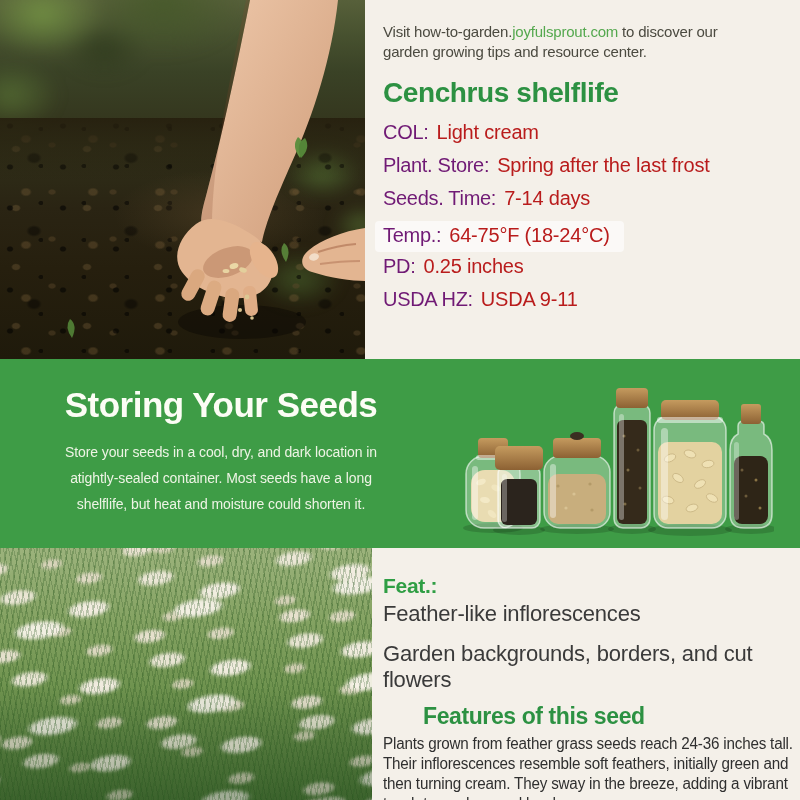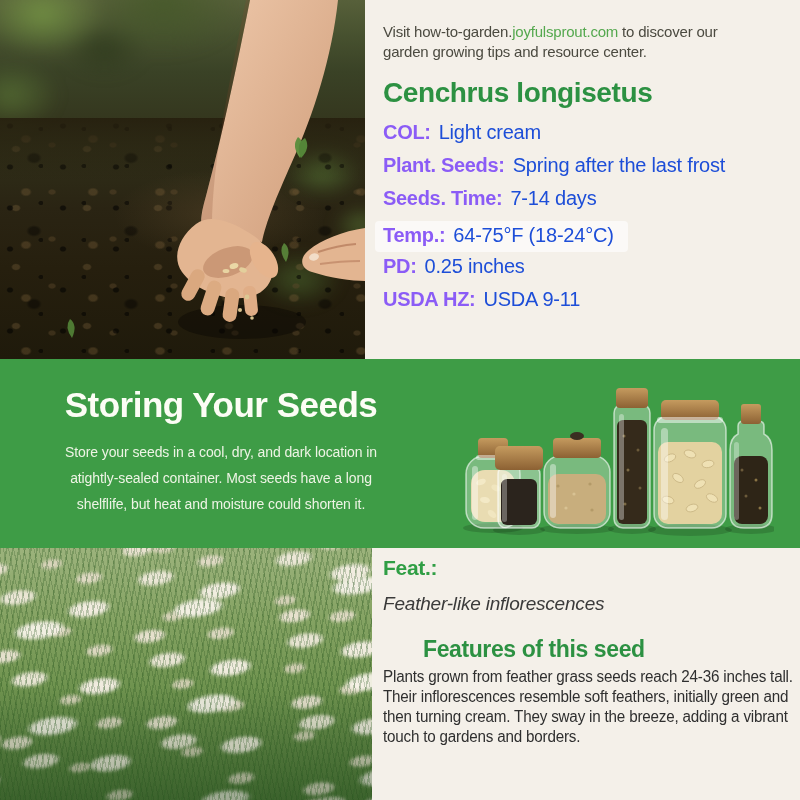--- a/index.html
+++ b/index.html
@@ -47,22 +47,22 @@
   .photo-planting svg.arm-art{ position:absolute; inset:0; }
 
   
   .info-panel{ position:absolute; left:365px; top:0; width:435px; height:359px;
     padding:22px 16px 12px 18px; }
   .intro{ font-size:15px; line-height:20px; color:#4b4a40; max-width:378px; letter-spacing:-.2px;}
   .intro .link{ color:#54a84e; }
   .species-title{ margin-top:15px; font-size:28px; font-weight:bold; color:#2c9142; letter-spacing:-.4px;}
   ul.specs{ list-style:none; margin-top:13px; }
   ul.specs li{ font-size:20px; line-height:21px; margin-bottom:12px; white-space:nowrap;}
-  ul.specs .lbl{ font-weight:bold; color:#8b5cf6; margin-right:8px; letter-spacing:-.3px;}
-  ul.specs .val{ color:#1d4ed8; letter-spacing:-.2px;}
+  ul.specs .lbl{ font-weight:normal; color:#701a75; margin-right:8px; letter-spacing:-.3px;}
+  ul.specs .val{ color:#b91c1c; letter-spacing:-.2px;}
   ul.specs li.hl{ display:inline-block; background:rgba(255,255,255,.62);
     border-radius:4px; padding:4px 14px 6px 8px; margin-left:-8px; margin-bottom:4px;}
 
   
   .mid-band{ position:absolute; left:0; top:359px; width:800px; height:189px; background:#3e9c46;text-align:center; }
   .band-text{ position:absolute; left:52px; top:26px; }
   .band-title{ font-size:35px; font-weight:bold; color:#fcfdf5; letter-spacing:-.5px; }
   .band-body{ margin-top:14px; width:338px; font-size:14px; line-height:26px;
     color:#eef4e5; letter-spacing:-.1px;}
   .jars{ position:absolute; right:26px; bottom:10px; width:322px; height:162px; }
@@ -86,23 +86,23 @@
   }
   .photo-grass .blades{
     position:absolute; inset:0;
     background:
       repeating-linear-gradient(100deg, rgba(44,92,34,.30) 0 1.5px, transparent 1.5px 6px),
       repeating-linear-gradient(78deg, rgba(28,66,22,.22) 0 1px, transparent 1px 5px),
       linear-gradient(180deg, transparent 55%, rgba(30,62,24,.38) 100%);
   }
 
   
-  .features-panel{ position:absolute; left:383px; top:548px; width:417px; height:252px; padding-top:8px;}
+  .features-panel{ position:absolute; left:383px; top:548px; width:417px; height:252px; padding-top:26px;}
   .feat-label{ font-size:21px; font-weight:bold; color:#2f9e44; letter-spacing:-.3px;}
-  .feat-value{ font-size:19px; color:#3a3a3a; margin-top:13px; letter-spacing:-.2px;font-style:italic;}
+  .feat-value{ font-size:22px; color:#3a3a3a; margin-top:3px; letter-spacing:-.2px;}
   .gap{ height:11px; }
   .features-heading{ margin-top:10px; font-size:23px; font-weight:bold; color:#2c9142; letter-spacing:-.4px;margin-left:40px;}
   .features-body{ margin-top:4px; width:436px; font-size:16px; line-height:20px; color:#2f2f2f;
     letter-spacing:-.2px; transform:scaleX(.95); transform-origin:left top;}
 </style>
 </head>
 <body>
 
 <div class="page">
 
@@ -142,24 +142,24 @@
       <ellipse cx="314" cy="257" rx="5" ry="3.5" transform="rotate(-15 314 257)" fill="#f2ddc8"></ellipse>
       <path d="M300,158 q-9,-12 -2,-21 q9,7 2,21 Z" fill="#5f8f3f"></path>
       <path d="M301,158 q10,-10 4,-20 q-10,6 -4,20 Z" fill="#548538"></path>
       <path d="M286,262 q-8,-11 -2,-19 q8,6 2,19 Z" fill="#567f37"></path>
       <path d="M72,338 q-8,-11 -2,-19 q8,6 2,19 Z" fill="#4e7a33"></path>
     </svg>
   </div>
 
   <div class="info-panel">
     <p class="intro"><span>Visit how-to-garden.</span><span class="link">joyfulsprout.com</span><span> to discover our garden growing tips and resource center.</span></p>
-    <h1 class="species-title">Cenchrus longisetus</h1>
+    <h1 class="species-title">Cenchrus shelflife</h1>
     <ul class="specs">
       <li><span class="lbl">COL:</span><span class="val">Light cream</span></li>
-      <li><span class="lbl">Plant. Seeds:</span><span class="val">Spring after the last frost</span></li>
+      <li><span class="lbl">Plant. Store:</span><span class="val">Spring after the last frost</span></li>
       <li><span class="lbl">Seeds. Time:</span><span class="val">7-14 days</span></li>
       <li class="hl"><span class="lbl">Temp.:</span><span class="val">64-75°F (18-24°C)</span></li>
       <li><span class="lbl">PD:</span><span class="val">0.25 inches</span></li>
       <li><span class="lbl">USDA HZ:</span><span class="val">USDA 9-11</span></li>
     </ul>
   </div>
 
   <div class="mid-band">
     <div class="band-text">
       <div class="band-title">Storing Your Seeds</div>
@@ -255,17 +255,18 @@
 
   <div class="photo-grass">
     <div class="plumes"></div>
     <div class="blades"></div>
   </div>
 
   <div class="features-panel">
     <div class="feat-label">Feat.:</div>
     <div class="feat-value">Feather-like inflorescences</div>
     <div class="gap"></div>
+    <div class="feat-value">Garden backgrounds, borders, and cut flowers</div>
     <h2 class="features-heading">Features of this seed</h2>
     <p class="features-body">Plants grown from feather grass seeds reach 24-36 inches tall. Their inflorescences resemble soft feathers, initially green and then turning cream. They sway in the breeze, adding a vibrant touch to gardens and borders.</p>
   </div>
 
 </div>
 
 </body></html>

